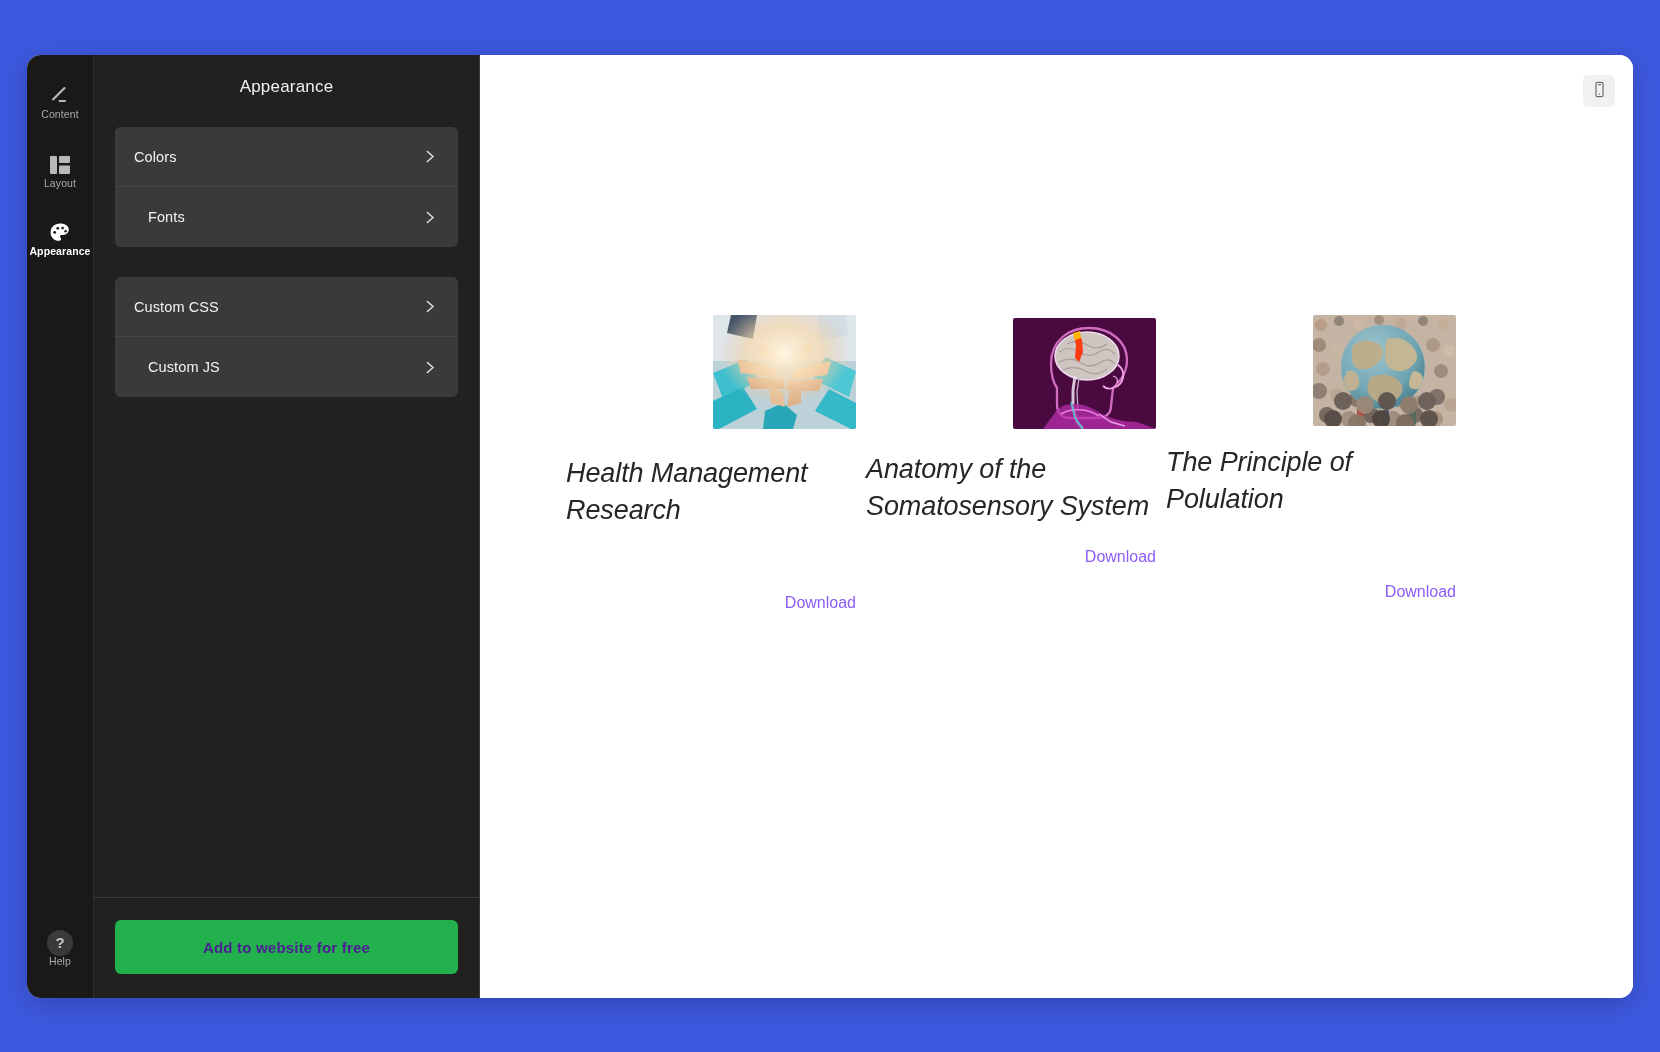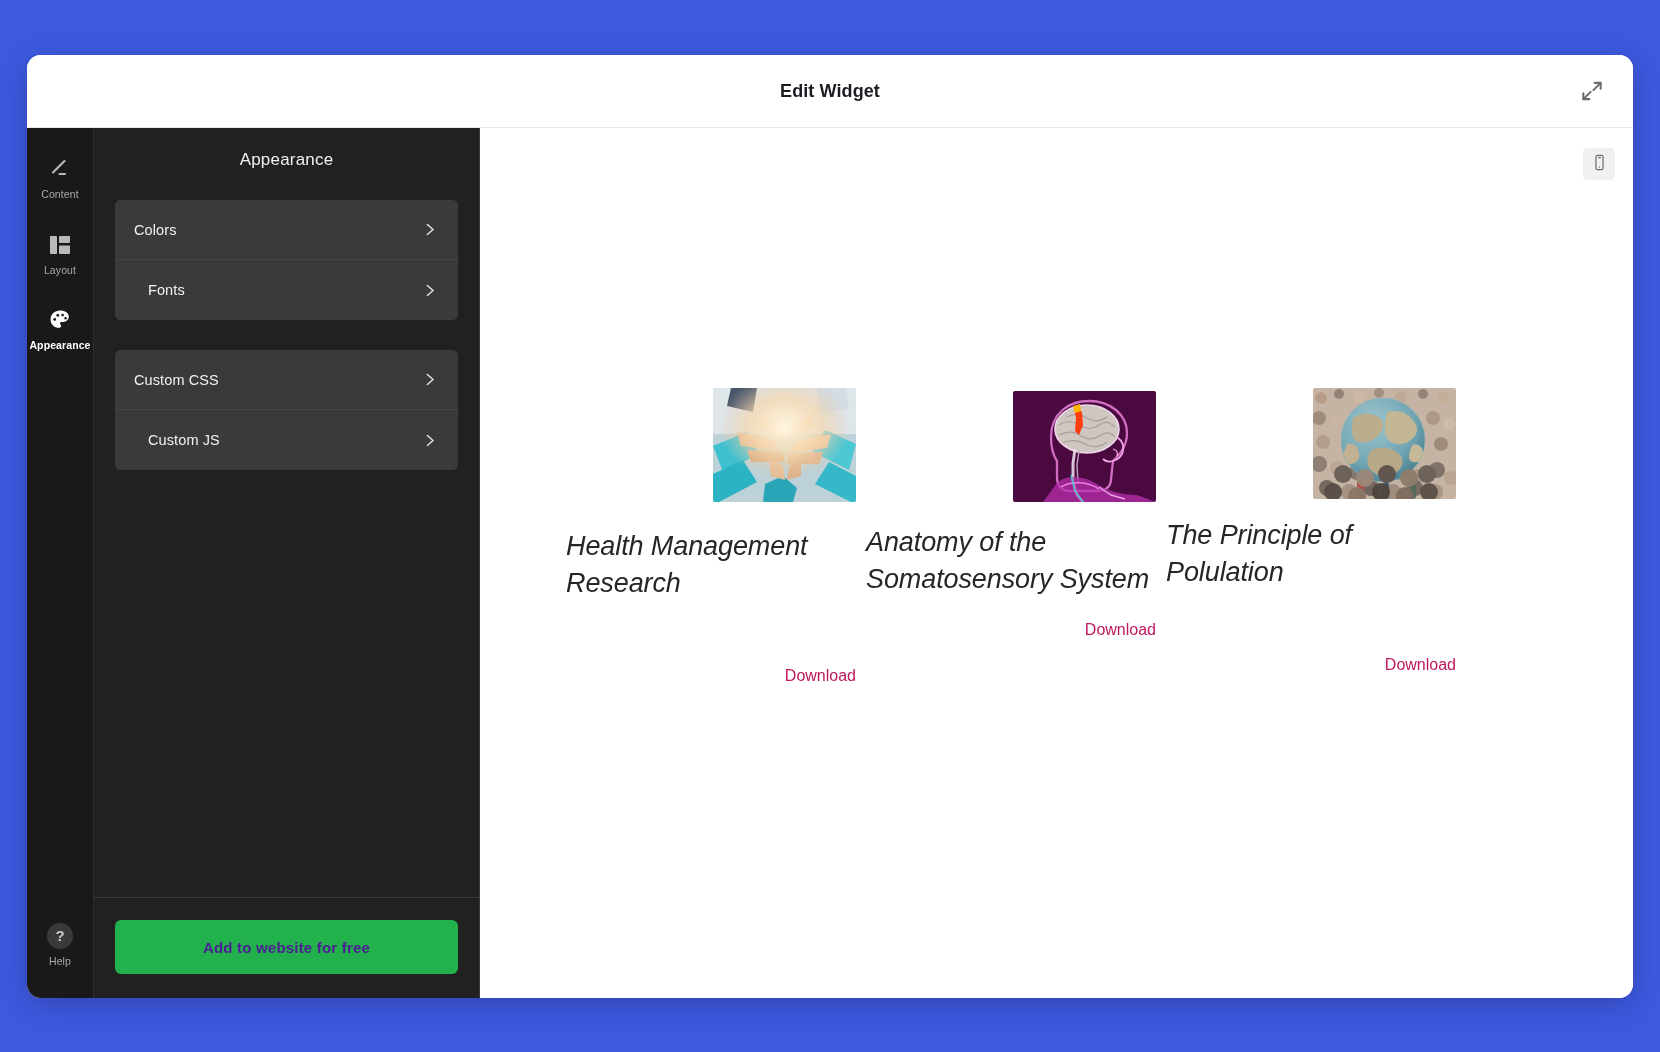--- a/index.html
+++ b/index.html
@@ -82,21 +82,20 @@
     align-items: center;
     padding-top: 18px;
     border-right: 1px solid #2c2c2c;
   }
   .rail-item {
     width: 67px;
     padding: 10px 0 8px;
     display: flex;
     flex-direction: column;
     align-items: center;
-    gap: 7px;
     cursor: pointer;
     margin-bottom: 14px;
   }
   .rail-icon {
     width: 26px;
     height: 26px;
     display: flex;
     align-items: center;
     justify-content: center;
     color: #b9b9b9;
@@ -248,51 +247,40 @@
     font-style: italic;
     font-weight: 400;
     line-height: 1.36;
     color: #262626;
     letter-spacing: -0.1px;
     max-width: 290px;
     margin-bottom: 16px;
   }
   .card-download {
     font-size: 16px;
-    color: #be185d;
+    color: #8b5cf6;
     cursor: pointer;
     text-decoration: none;
     display: inline-block;
   }
 
   
   .card-1 .card-title { margin-top: 8px; }
   .card-2 .card-thumb { margin-top: 3px; }
   .card-2 .card-title { margin-top: 4px; }
   .card-3 .card-title { margin-top: 0px; }
   .card-1 .card-download { margin-top: 50px; }
   .card-2 .card-download { margin-top: 8px; }
   .card-3 .card-download { margin-top: 50px; }
 </style>
 </head>
 <body>
 
 <div class="modal">
 
-  <div class="modal-header">
-    <div class="modal-title">Edit Widget</div>
-    <button class="expand-btn" aria-label="expand">
-      <svg width="26" height="26" viewBox="0 0 24 24" fill="none" stroke="#6b6b6b" stroke-width="1.9" stroke-linecap="round" stroke-linejoin="round">
-        <polyline points="14.5,4.5 20,4.5 20,10"></polyline>
-        <polyline points="9.5,19.5 4,19.5 4,14"></polyline>
-        <line x1="20" y1="4.5" x2="13.3" y2="11.2"></line>
-        <line x1="4" y1="19.5" x2="10.7" y2="12.8"></line>
-      </svg>
-    </button>
-  </div>
 
   <div class="modal-body">
 
     <div class="icon-rail">
 
       <div class="rail-item">
         <span class="rail-icon">
           <svg width="24" height="24" viewBox="0 0 24 24" fill="none" stroke="currentColor" stroke-width="2.1" stroke-linecap="round">
             <line x1="5" y1="15.5" x2="16.5" y2="4"></line>
             <line x1="11.5" y1="17" x2="17" y2="17"></line>

